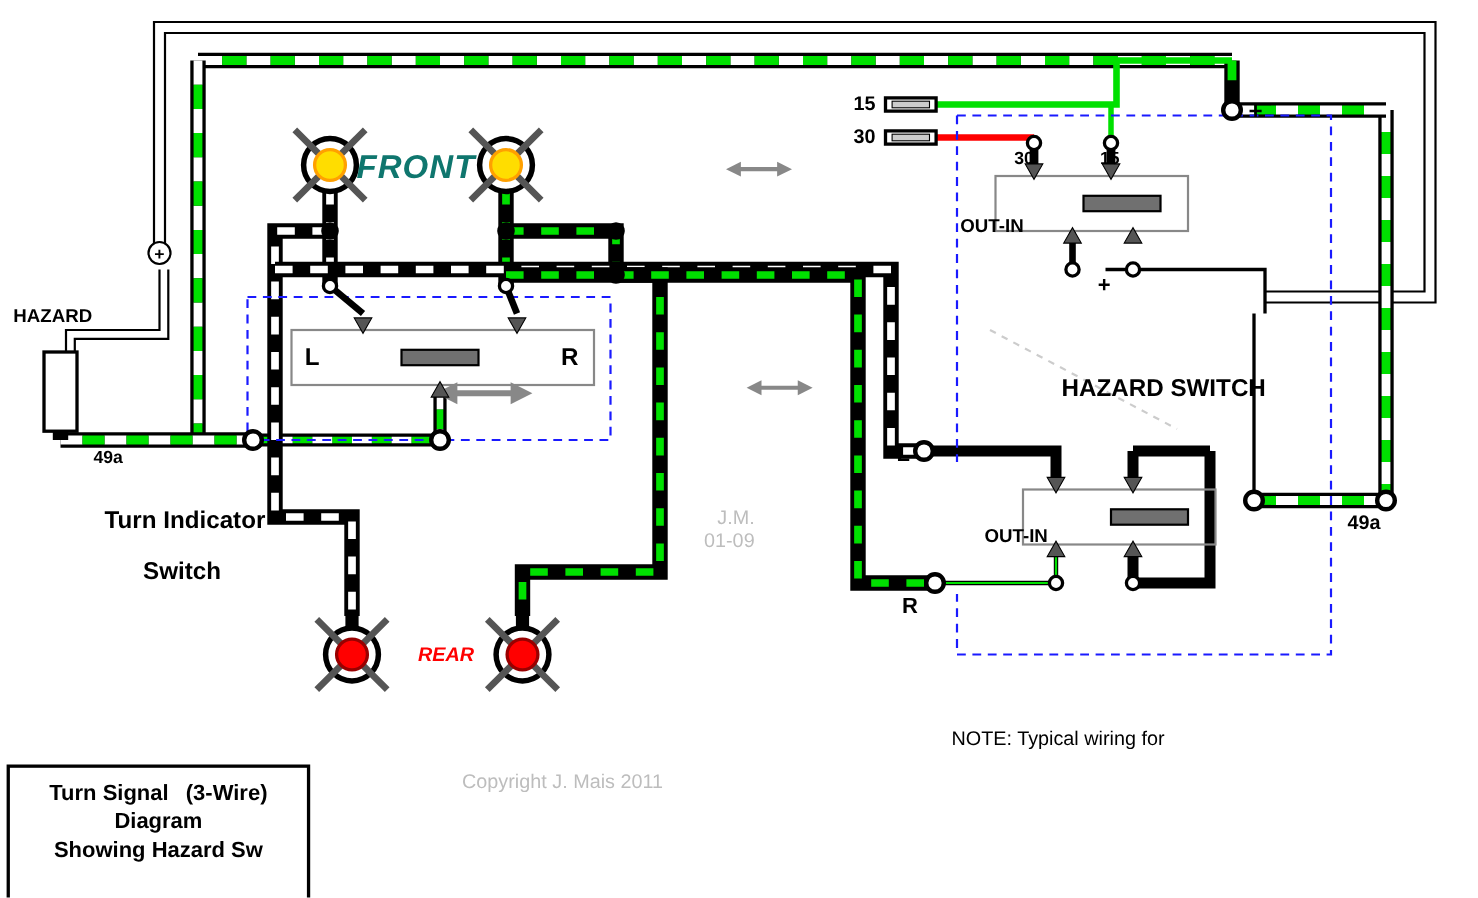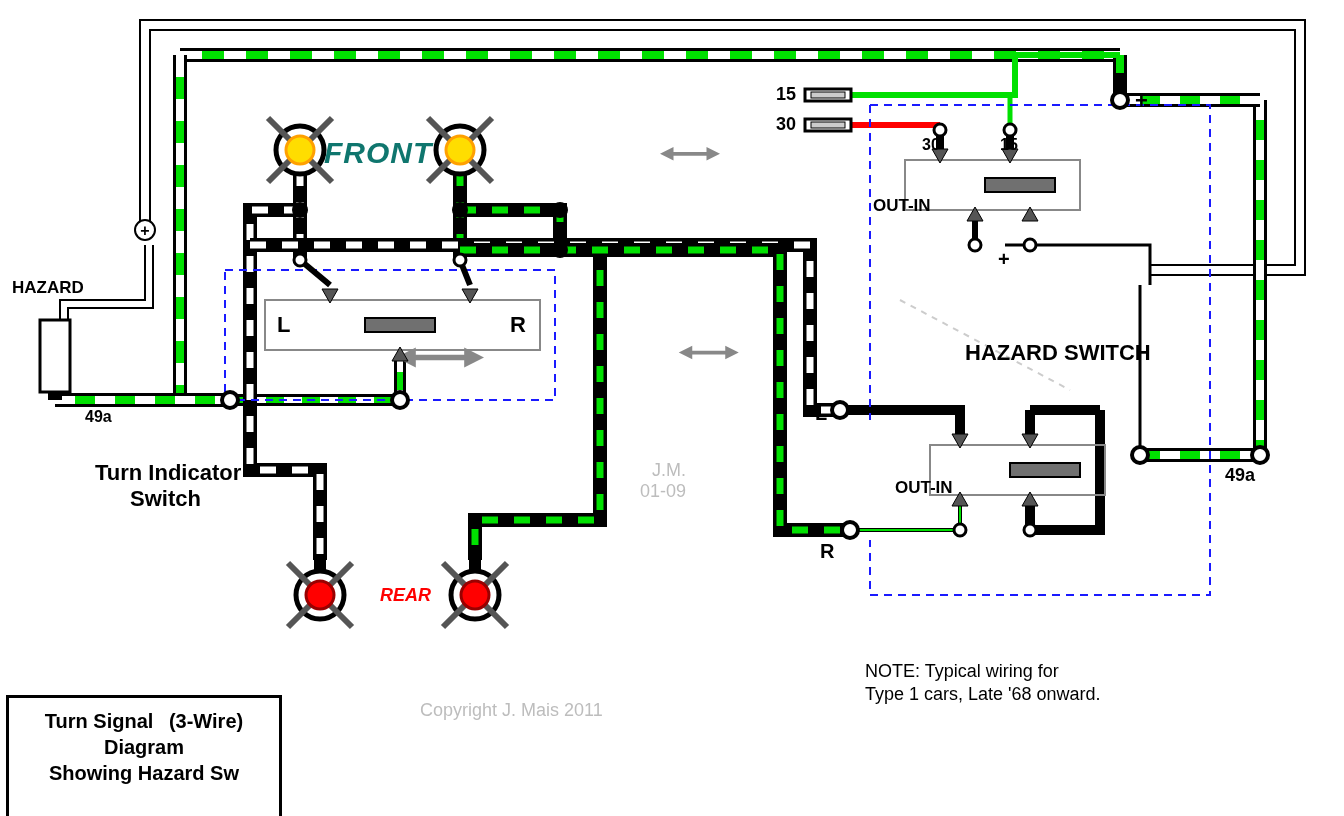--- a/index.html
+++ b/index.html
@@ -241,21 +241,21 @@
   <use href="#onode" x="1260" y="455"></use>
   <use href="#onode" x="1140" y="455"></use>
   <use href="#onode" x="840" y="410"></use>
   <use href="#onode" x="850" y="530"></use>
 </svg>
 
 <div class="label" style="left:12px; top:278px; font-size:17px;">HAZARD</div>
 <div class="label" style="left:324px; top:136px; font-size:30px; color:#0f766e; font-style:italic; letter-spacing:1px;">FRONT</div>
 <div class="label" style="left:380px; top:585px; font-size:18px; color:#ff0000; font-style:italic;">REAR</div>
 <div class="label" style="left:95px; top:460px; font-size:22px;">Turn Indicator</div>
-<div class="label" style="left:130px; top:486px; font-size:22px;">Switch</div>
+<div class="label" style="left:130px; top:506px; font-size:22px;">Switch</div>
 <div class="label" style="left:965px; top:340px; font-size:22px;">HAZARD SWITCH</div>
 
 <div class="label" style="left:277px; top:312px; font-size:22px;">L</div>
 <div class="label" style="left:510px; top:312px; font-size:22px;">R</div>
 <div class="label" style="left:815px; top:402px; font-size:20px;">L</div>
 <div class="label" style="left:820px; top:540px; font-size:20px;">R</div>
 
 <div class="label" style="left:873px; top:196px; font-size:17px;">OUT-IN</div>
 <div class="label" style="left:895px; top:478px; font-size:17px;">OUT-IN</div>
 
@@ -272,19 +272,18 @@
 
 <div class="title-box">
   <span>Turn Signal</span>
   <span class="normal" style="margin-left:10px;">(3-Wire)</span><br>
   <span>Diagram</span><br>
   <span>Showing Hazard Sw</span>
 </div>
 
 <div class="note">
   <span>NOTE:  Typical wiring for</span><br>
-  <span>Type 1 cars, Late '68 onward.</span>
 </div>
 
 <div class="watermark" style="left:640px; top:460px; text-align:right;">
   <span>J.M.</span><br><span>01-09</span>
 </div>
 <div class="watermark" style="left:420px; top:700px;">Copyright J. Mais 2011</div>
 
 </body></html>

